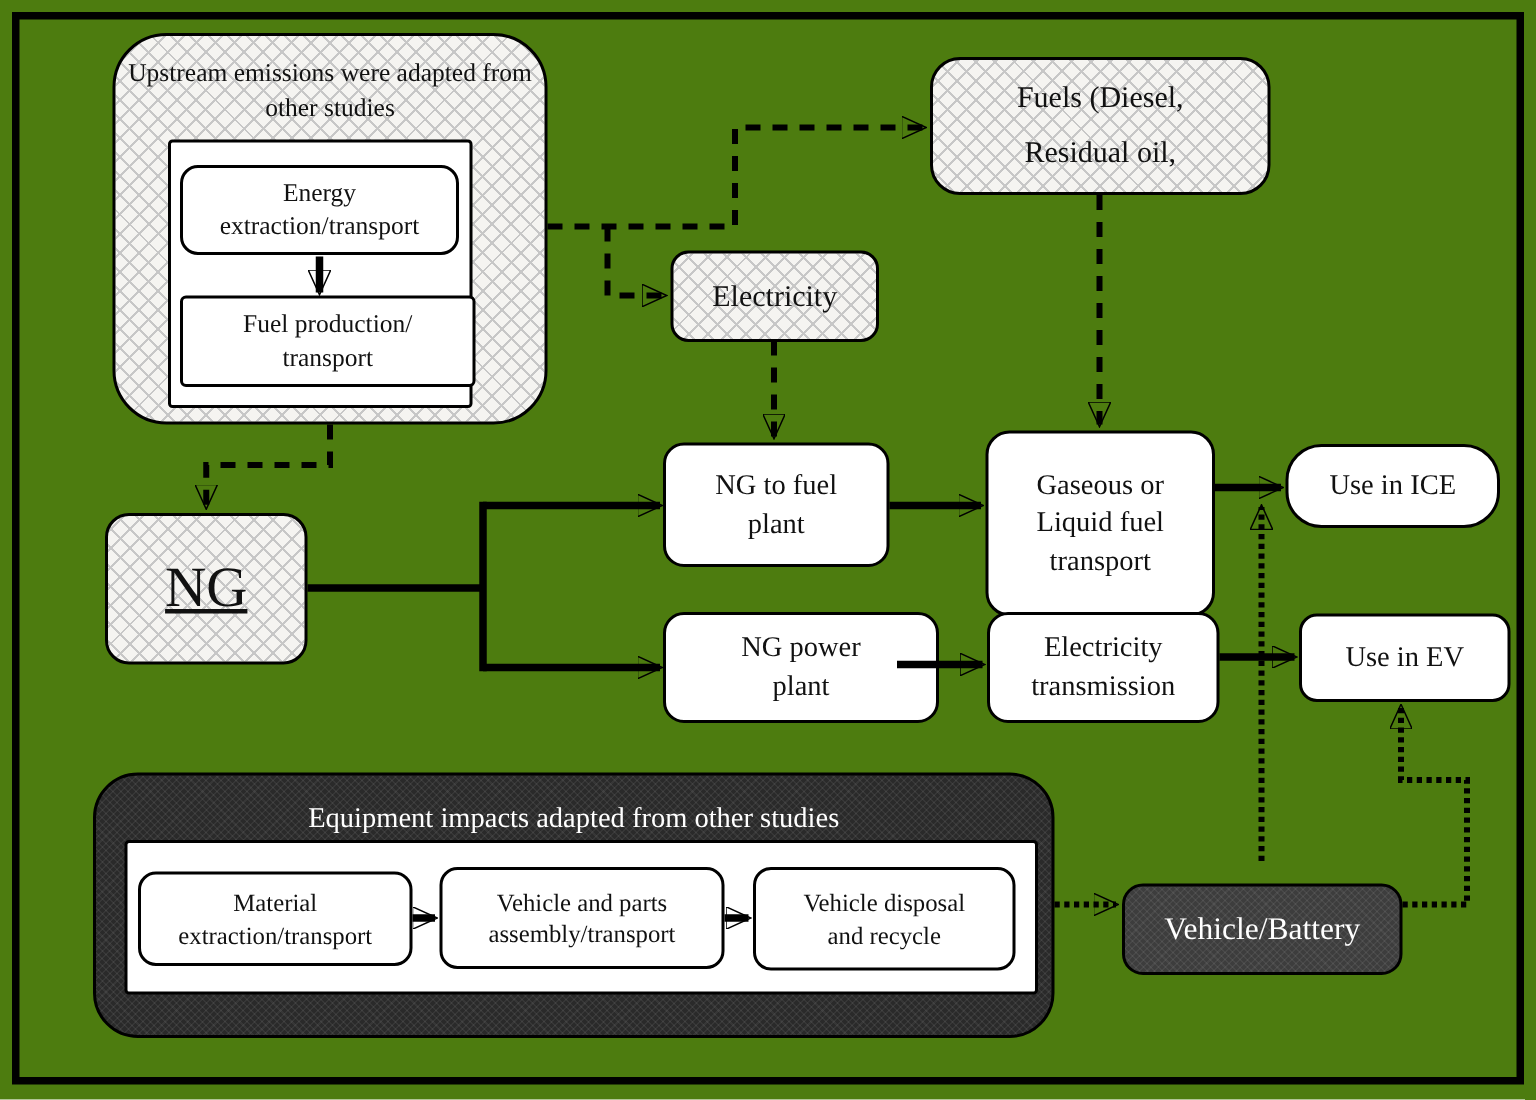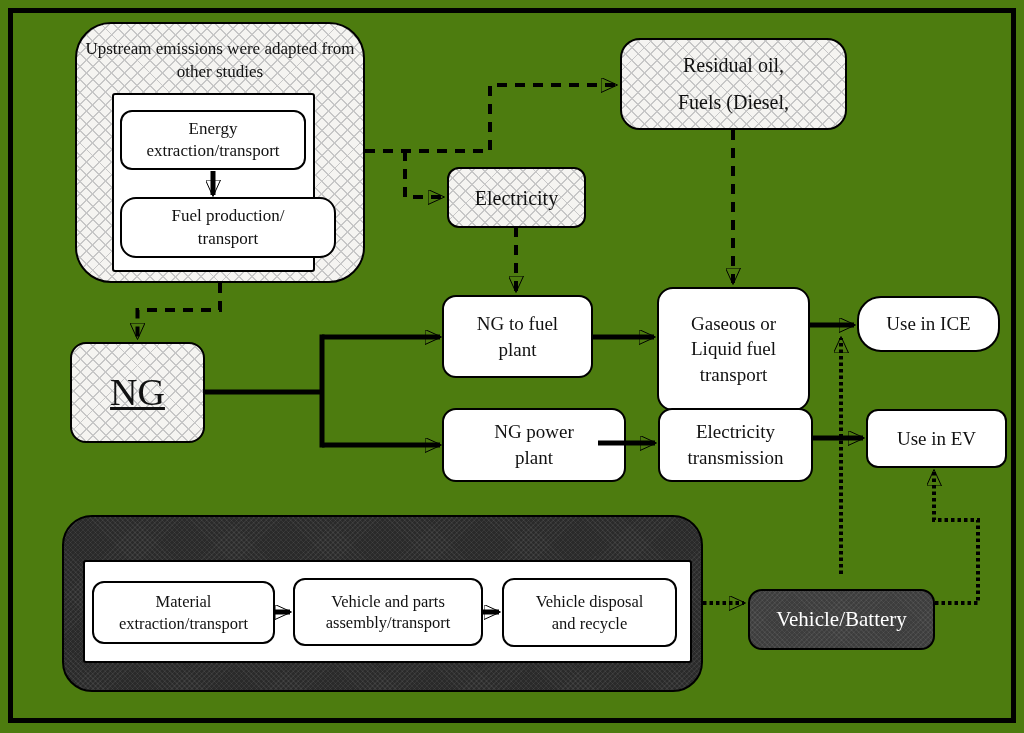--- a/index.html
+++ b/index.html
@@ -59,36 +59,36 @@
   <div class="box hatch group" style="left:75px;top:22px;width:290px;height:261px;border-radius:36px;"></div>
   <div class="caption f17" style="left:75px;top:38px;width:290px;">
     <span>Upstream emissions were</span>
     <span>adapted from other studies</span>
   </div>
   <div class="box panel" style="left:112px;top:93px;width:203px;height:179px;"></div>
   <div class="box f17" style="left:120px;top:110px;width:186px;height:60px;border-radius:12px;">
     <span>Energy</span>
     <span>extraction/transport</span>
   </div>
-  <div class="box f17" style="left:120px;top:197px;width:216px;height:61px;border-radius:16px;">
+  <div class="box f17" style="left:120px;top:197px;width:197px;height:61px;border-radius:4px;">
     <span>Fuel production/</span>
     <span>transport</span>
   </div>
 
   <div class="box hatch ng-label" style="left:70px;top:342px;width:135px;height:101px;border-radius:16px;text-decoration:underline;">
     <span>NG</span>
   </div>
 
   <div class="box hatch f20" style="left:447px;top:167px;width:139px;height:61px;border-radius:12px;">
     <span>Electricity</span>
   </div>
 
   <div class="box hatch fuels" style="left:620px;top:38px;width:227px;height:92px;border-radius:20px;">
+    <span>Fuels (Diesel,</span>
     <span>Residual oil,</span>
-    <span>Fuels (Diesel,</span>
   </div>
 
   <div class="box f19" style="left:442px;top:295px;width:151px;height:83px;">
     <span>NG to fuel</span>
     <span>plant</span>
   </div>
   <div class="box f19" style="left:657px;top:287px;width:153px;height:124px;border-radius:16px;">
     <span>Gaseous or</span>
     <span>Liquid fuel</span>
     <span>transport</span>
@@ -102,20 +102,23 @@
     <span>transmission</span>
   </div>
   <div class="box f19" style="left:857px;top:296px;width:143px;height:56px;border-radius:24px;">
     <span>Use in ICE</span>
   </div>
   <div class="box f19" style="left:866px;top:409px;width:141px;height:59px;border-radius:12px;">
     <span>Use in EV</span>
   </div>
 
   <div class="box dark group" style="left:62px;top:515px;width:641px;height:177px;border-radius:30px;"></div>
+  <div class="caption eq-title" style="left:62px;top:533px;width:641px;">
+    <span>Equipment impacts adapted from other studies</span>
+  </div>
   <div class="box panel" style="left:83px;top:560px;width:609px;height:103px;border-width:2px;"></div>
   <div class="box inner-label" style="left:92px;top:581px;width:183px;height:63px;border-radius:12px;">
     <span>Material</span>
     <span>extraction/transport</span>
   </div>
   <div class="box inner-label" style="left:293px;top:578px;width:190px;height:68px;border-radius:12px;justify-content:center;">
     <span>Vehicle and parts</span>
     <span>assembly/transport</span>
   </div>
   <div class="box inner-label" style="left:502px;top:578px;width:175px;height:69px;border-radius:12px;">

